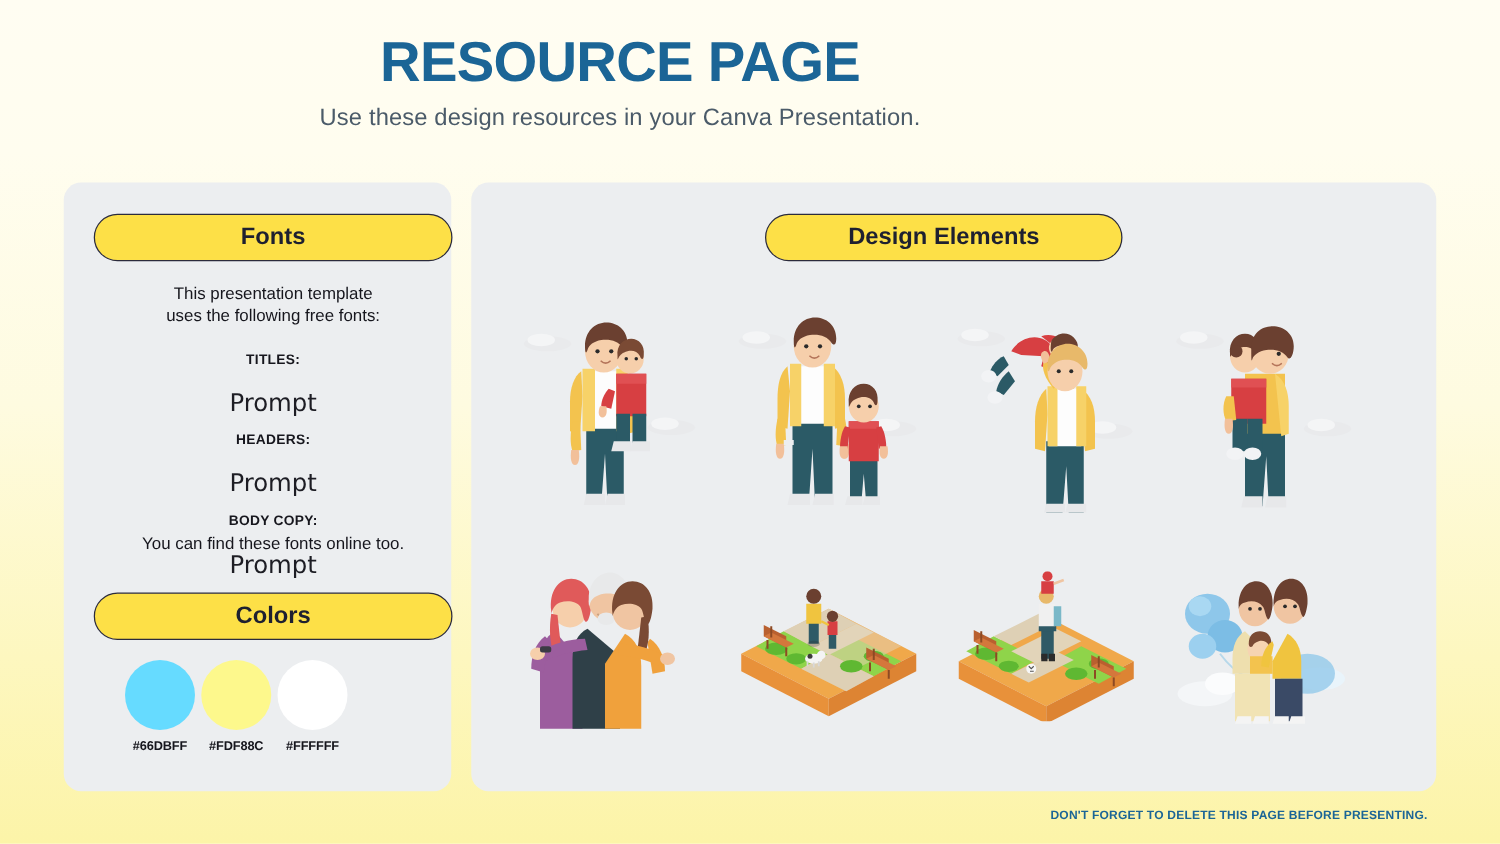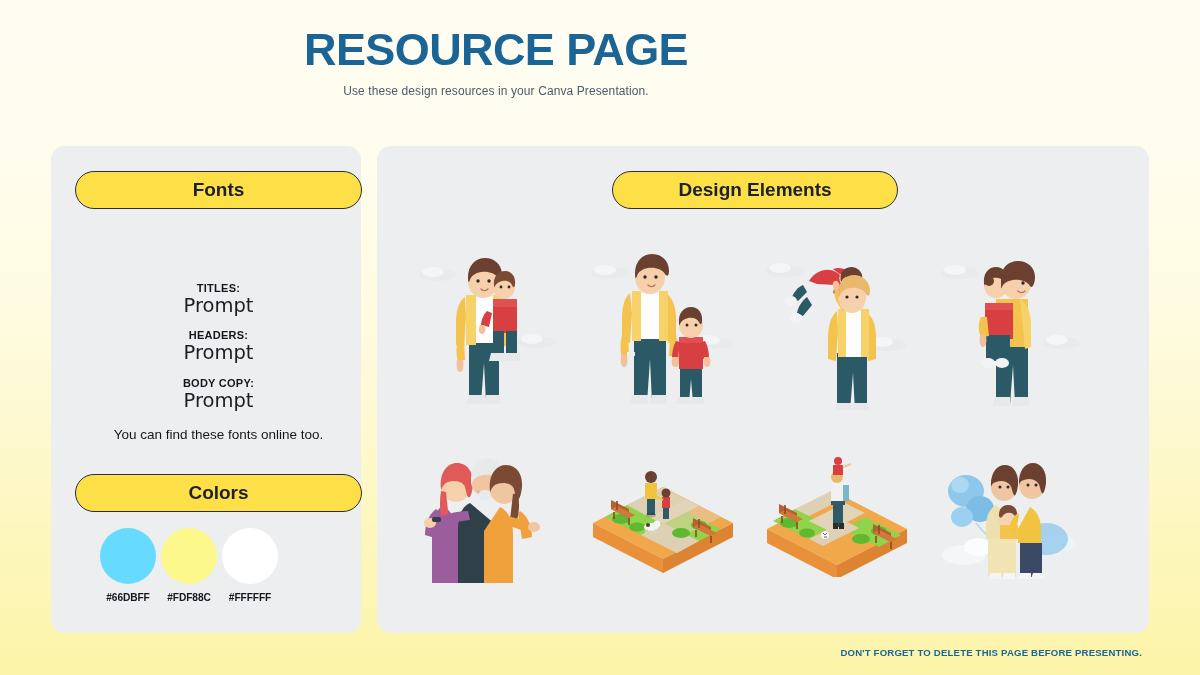--- a/index.html
+++ b/index.html
@@ -15,21 +15,21 @@
   #header { width: 992px; padding-top: 26px; text-align: center; }
   #page-title {
     font-size: 45px;
     font-weight: 800;
     letter-spacing: -0.6px;
     color: #1b6596;
     line-height: 1.08;
   }
   #page-subtitle {
     margin-top: 9px;
-    font-size: 12px;
+    font-size: 19px;
     color: #4b5b69;
     letter-spacing: 0.1px;
   }
 
   
   #panels {
     position: absolute;
     left: 51px; top: 146px;
     width: 1098px; height: 487px;
     display: flex;
@@ -62,21 +62,21 @@
   #fonts-intro {
     position: absolute; left: 0; top: 80px; width: 335px;
     text-align: center; font-size: 13.5px; color: #16161d; line-height: 1.34;
   }
   #font-specs { position: absolute; left: 0; top: 136px; width: 335px; text-align: center; }
   .font-spec { margin-bottom: 13px; }
   .font-spec-label {
     font-size: 11px; font-weight: 800; letter-spacing: 0.25px; color: #16161d;
   }
   .font-spec-name {
-    font-size: 19.5px; color: #1d1d24; line-height: 1.1; margin-top: 1px;
+    font-size: 19.5px; color: #1d1d24; line-height: 1.1; margin-top: 18px;
     font-family: "DejaVu Sans", sans-serif; font-weight: 400;
   }
   #fonts-outro {
     position: absolute; left: 0; top: 281px; width: 335px;
     text-align: center; font-size: 13.5px; color: #16161d;
   }
 
   
   #swatches {
     position: absolute; left: 49px; top: 382px;
@@ -120,20 +120,24 @@
 </div>
 
 <div id="panels">
 
   <div class="panel" id="fonts-panel">
 
     <div class="pill" id="fonts-pill">
       <span>Fonts</span>
     </div>
 
+    <div id="fonts-intro">
+      <div>This presentation template</div>
+      <div>uses the following free fonts:</div>
+    </div>
 
     <div id="font-specs">
       <div class="font-spec">
         <div class="font-spec-label">TITLES:</div>
         <div class="font-spec-name">Prompt</div>
       </div>
       <div class="font-spec">
         <div class="font-spec-label">HEADERS:</div>
         <div class="font-spec-name">Prompt</div>
       </div>

